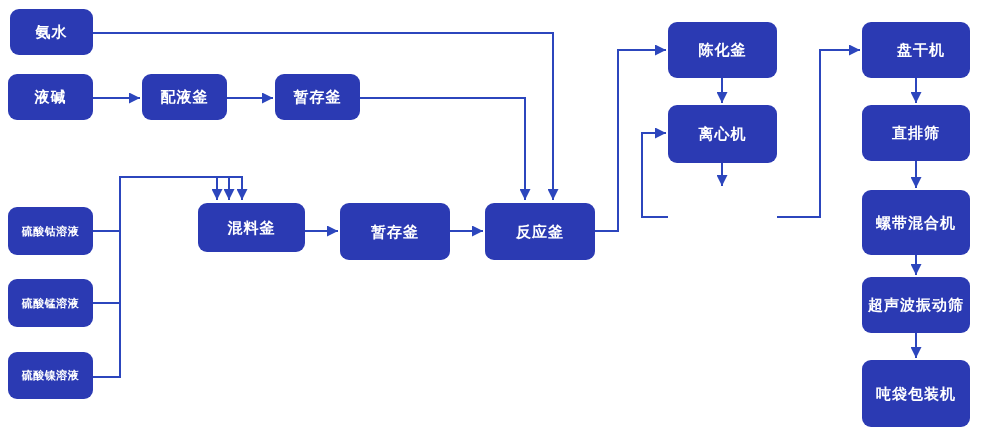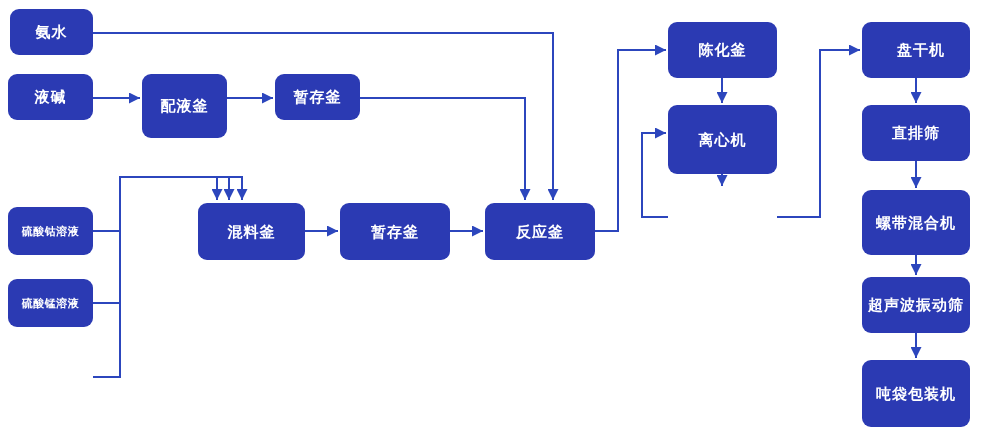--- a/index.html
+++ b/index.html
@@ -77,32 +77,33 @@
     <path class="edge" d="M777,217 H820 V50 H860" marker-end="url(#arrow)"></path>
 
     <path class="edge" d="M916,78 V103" marker-end="url(#arrow)"></path>
     <path class="edge" d="M916,161 V188" marker-end="url(#arrow)"></path>
     <path class="edge" d="M916,247 V275" marker-end="url(#arrow)"></path>
     <path class="edge" d="M916,333 V358" marker-end="url(#arrow)"></path>
   </svg>
 
   <div class="node" style="left:10px;  top:9px;   width:83px;  height:46px;">氨水</div>
   <div class="node" style="left:8px;   top:74px;  width:85px;  height:46px;">液碱</div>
-  <div class="node" style="left:142px; top:74px;  width:85px;  height:64px;">配液釜</div>
+  <div class="node" style="left:142px; top:74px;  width:85px;  height:46px;">配液釜</div>
   <div class="node" style="left:275px; top:74px;  width:85px;  height:46px;">暂存釜</div>
 
   <div class="node small" style="left:8px; top:207px; width:85px; height:48px;">硫酸钴溶液</div>
   <div class="node small" style="left:8px; top:279px; width:85px; height:48px;">硫酸锰溶液</div>
+  <div class="node small" style="left:8px; top:352px; width:85px; height:47px;">硫酸镍溶液</div>
 
-  <div class="node" style="left:198px; top:203px; width:107px; height:57px;">混料釜</div>
+  <div class="node" style="left:198px; top:203px; width:107px; height:49px;">混料釜</div>
   <div class="node" style="left:340px; top:203px; width:110px; height:57px;">暂存釜</div>
   <div class="node" style="left:485px; top:203px; width:110px; height:57px;">反应釜</div>
 
   <div class="node" style="left:668px; top:22px;  width:109px; height:56px;">陈化釜</div>
-  <div class="node" style="left:668px; top:105px; width:109px; height:69px;">离心机</div>
+  <div class="node" style="left:668px; top:105px; width:109px; height:58px;">离心机</div>
 
   <div class="node" style="left:862px; top:22px;  width:108px; height:56px;padding-left:10px;">盘干机</div>
   <div class="node" style="left:862px; top:105px; width:108px; height:56px;">直排筛</div>
   <div class="node" style="left:862px; top:190px; width:108px; height:65px;">螺带混合机</div>
   <div class="node" style="left:862px; top:277px; width:108px; height:56px;">超声波振动筛</div>
   <div class="node" style="left:862px; top:360px; width:108px; height:67px;">吨袋包装机</div>
 
 </div>
 
 </body></html>

